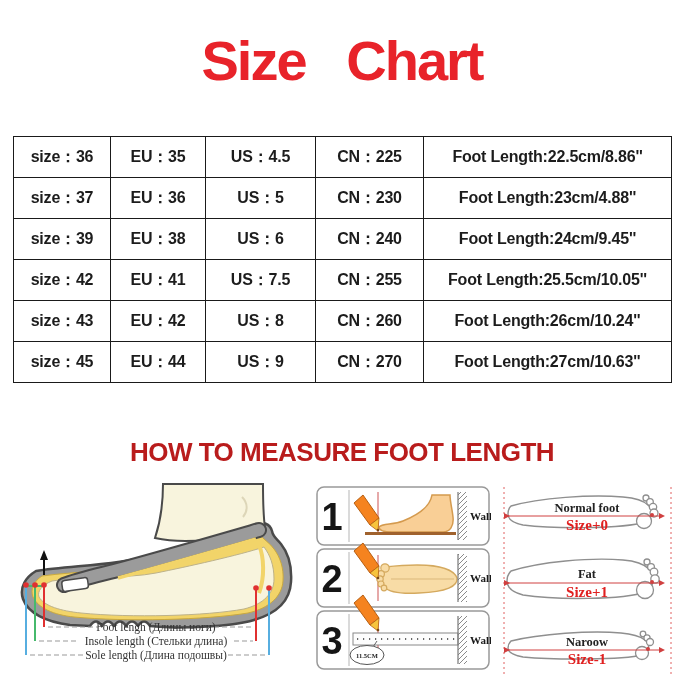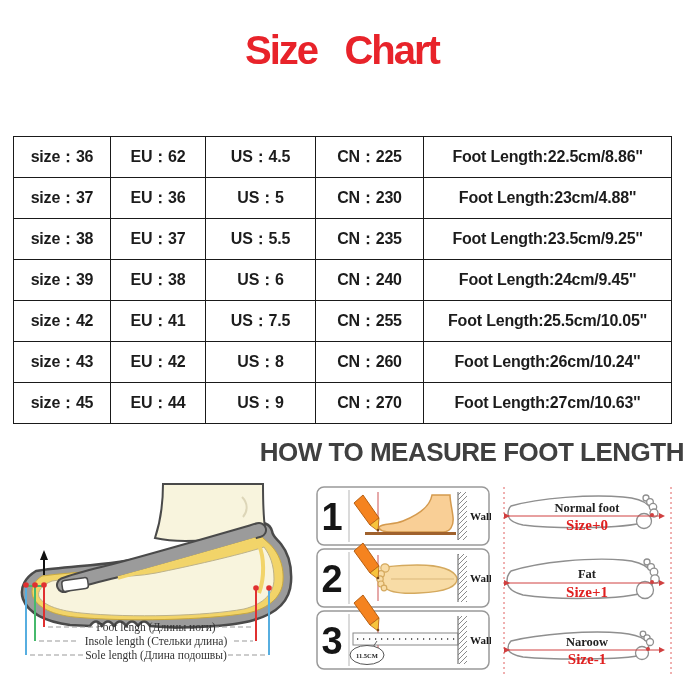--- a/index.html
+++ b/index.html
@@ -1,26 +1,26 @@
 <!DOCTYPE html>
 <html><head>
 <meta charset="utf-8">
 <style>
   html,body{margin:0;padding:0;background:#fff;}
   body{width:684px;height:685px;position:relative;overflow:hidden;
        font-family:"Liberation Sans",sans-serif;}
   .title{position:absolute;top:28px;left:0;width:684px;margin:0;text-align:center;
-         font-size:40px;font-weight:700;letter-spacing:-2px;color:#e8232a;white-space:pre;}
+         font-size:56px;font-weight:700;letter-spacing:-2px;color:#e8232a;white-space:pre;}
   table.size-table{position:absolute;top:136px;left:13px;width:658px;
          border-collapse:collapse;table-layout:fixed;}
   .size-table td{border:1.5px solid #1a1a1a;text-align:center;vertical-align:middle;
          font-weight:700;font-size:16px;color:#1c1c1c;padding:0;letter-spacing:-0.2px;}
   .size-table tr{height:41px;}
-  .heading{position:absolute;top:437px;left:0;width:684px;margin:0;text-align:right;
-         font-size:26px;font-weight:700;letter-spacing:-0.5px;color:#404040;}
+  .heading{position:absolute;top:437px;left:0;width:684px;margin:0;text-align:center;
+         font-size:26px;font-weight:700;letter-spacing:-0.5px;color:#b91c1c;}
   .illos{position:absolute;top:483px;left:0;width:684px;height:202px;}
   .svg-shoe{position:absolute;left:6px;top:0;}
   .svg-steps{position:absolute;left:315px;top:0;}
   .svg-feet{position:absolute;left:495px;top:0;}
   text{user-select:none;}
 </style>
 </head>
 <body>
 
 <h1 class="title">Size   Chart</h1>
@@ -29,38 +29,31 @@
   <colgroup>
       <col style="width:97px">
       <col style="width:95px">
       <col style="width:110px">
       <col style="width:108px">
       <col style="width:248px">
     </colgroup>
   <tbody>
     <tr>
       <td>size：36</td>
-      <td>EU：62</td>
+      <td>EU：35</td>
       <td>US：4.5</td>
       <td>CN：225</td>
       <td>Foot Length:22.5cm/8.86''</td>
     </tr>
     <tr>
       <td>size：37</td>
       <td>EU：36</td>
       <td>US：5</td>
       <td>CN：230</td>
       <td>Foot Length:23cm/4.88''</td>
-    </tr>
-    <tr>
-      <td>size：38</td>
-      <td>EU：37</td>
-      <td>US：5.5</td>
-      <td>CN：235</td>
-      <td>Foot Length:23.5cm/9.25''</td>
     </tr>
     <tr>
       <td>size：39</td>
       <td>EU：38</td>
       <td>US：6</td>
       <td>CN：240</td>
       <td>Foot Length:24cm/9.45''</td>
     </tr>
     <tr>
       <td>size：42</td>

